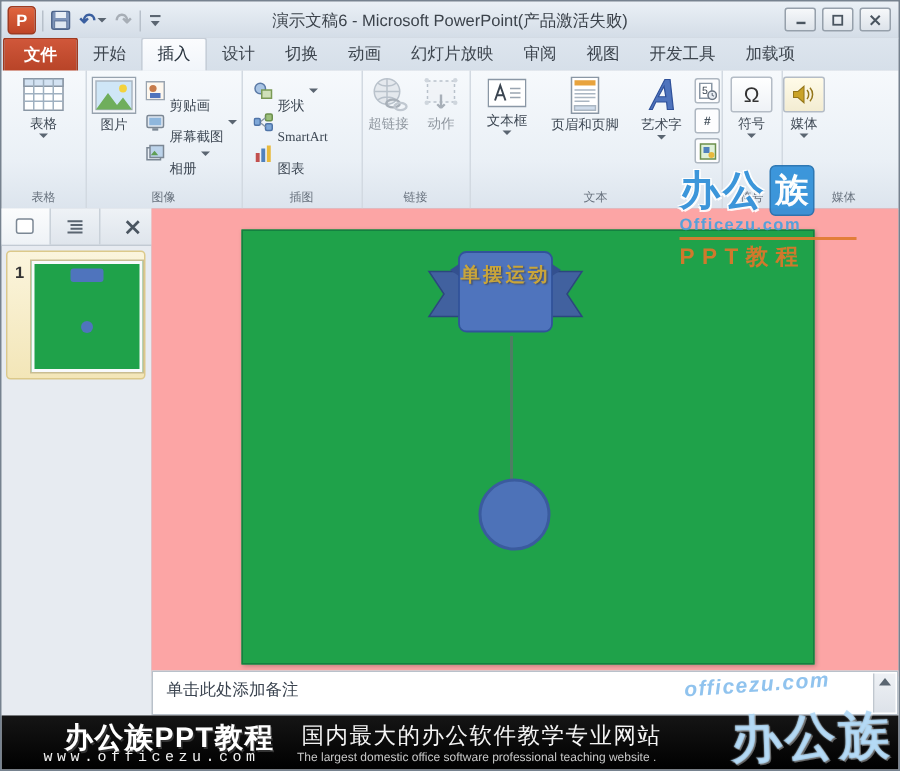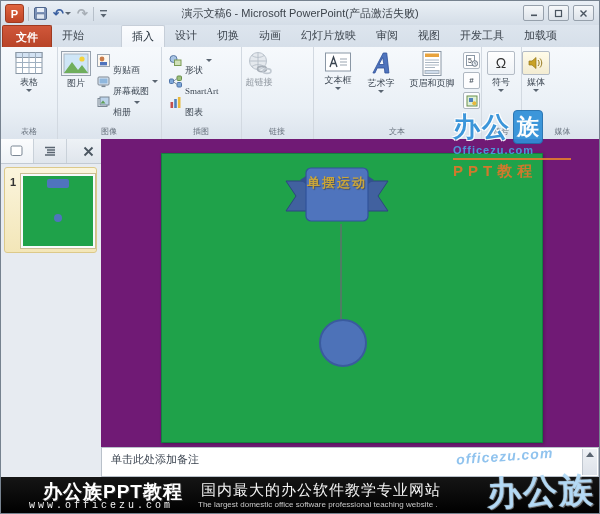--- a/index.html
+++ b/index.html
@@ -16,27 +16,27 @@
   .qat-sep{width:1px;height:14px;background:#b7c0ca;}
   .qat-btn{display:flex;align-items:center;gap:1px;height:18px;padding:0 1px;}
   .undo-glyph{color:#3a5fa0;font-size:13px;font-weight:bold;line-height:14px;}
   .redo-glyph{color:#a7aeb6;font-size:13px;font-weight:bold;line-height:14px;}
   .caret{width:0;height:0;border-left:3px solid transparent;border-right:3px solid transparent;border-top:3px solid #5a6571;display:inline-block;}
   .win-controls{position:absolute;right:5px;top:4px;display:flex;gap:4px;}
   .win-btn{width:19px;height:14px;border:1px solid #96a0ab;border-radius:2px;background:linear-gradient(#f6f8fa,#dde3ea);
     display:flex;align-items:center;justify-content:center;}
   
   .tabrow{position:absolute;top:24px;left:0;right:0;height:22px;background:linear-gradient(#dde5ee,#d6dfe9);}
-  .tabs{display:flex;height:22px;align-items:flex-start;}
+  .tabs{display:flex;height:22px;align-items:center;}
   .tab-file{height:22px;line-height:22px;padding:0 13px;margin-left:1px;color:#fff;font-size:11px;font-weight:bold;
     background:linear-gradient(#d4history 0,#d0573a,#b74327);background:linear-gradient(#d0573a,#b74327);
     border:1px solid #9e3a20;border-bottom:none;border-radius:2px 2px 0 0;}
   .tab{height:21px;line-height:21px;padding:0 10px;font-size:11px;color:#3d454e;}
   .tab.active{background:linear-gradient(#fbfcfe,#f1f5fa);border:1px solid #c6ced8;border-bottom:1px solid #f1f5fa;
-    border-radius:2px 2px 0 0;color:#26313c;margin-left:27px;}
+    border-radius:2px 2px 0 0;color:#26313c;}
   .tab-extras{position:absolute;right:6px;top:27px;display:flex;gap:8px;align-items:center;}
   .help-circle{width:14px;height:14px;border-radius:50%;background:linear-gradient(#5aa2e0,#2f7fd4);color:#fff;
     font-size:10px;font-weight:bold;display:flex;align-items:center;justify-content:center;border:1px solid #2568b0;}
   
   .ribbon{position:absolute;top:46px;left:0;right:0;height:92px;
     background:linear-gradient(#f6f9fc,#eaf0f6 65%,#dce4ed);border-bottom:1px solid #b9c2cc;}
   .group{position:absolute;top:0;bottom:0;border-right:1px solid #d2d9e1;}
   .group-label{position:absolute;bottom:2px;left:0;right:0;text-align:center;font-size:8px;color:#68727e;white-space:nowrap;}
   .bigbtn{display:flex;flex-direction:column;align-items:center;justify-content:flex-start;gap:2px;padding-top:4px;height:64px;box-sizing:border-box;}
   .bigbtn .lbl{font-size:9px;color:#3e4854;white-space:nowrap;line-height:10px;}
@@ -66,21 +66,21 @@
   .pane-tab.sel{background:linear-gradient(#fbfcfd,#eef2f6);}
   .pane-close{margin-left:auto;width:26px;display:flex;align-items:center;justify-content:center;}
   .thumb-sel{position:absolute;left:3px;right:4px;top:28px;height:84px;background:linear-gradient(#fbf5dd,#f3e6b8);
     border:1px solid #dcc98a;border-radius:3px;}
   .thumb-num{position:absolute;left:5px;top:8px;font-size:11px;font-weight:bold;color:#333;}
   .mini-slide{position:absolute;left:16px;top:6px;width:70px;height:70px;background:#1fa24a;border:2px solid #f8fafc;
     box-shadow:0 0 0 1px #c9bd92;}
   .mini-banner{position:absolute;left:50%;top:3px;transform:translateX(-50%);width:22px;height:9px;background:#4f74bd;border-radius:2px;}
   .mini-dot{position:absolute;left:50%;top:38px;transform:translateX(-50%);width:8px;height:8px;border-radius:50%;background:#4f74bd;}
   
-  .edit-area{position:absolute;top:138px;left:100px;right:0;bottom:62px;background:#701a75;}
+  .edit-area{position:absolute;top:138px;left:100px;right:0;bottom:62px;background:#fca5a5;}
   .slide{position:absolute;left:60px;top:14px;width:380px;height:288px;background:#1fa24a;border:1px solid #148040;box-shadow:1px 1px 3px rgba(0,0,0,.25);}
   .banner{position:absolute;left:122px;top:12px;width:106px;height:58px;}
   .banner-text{position:absolute;left:144px;top:20px;width:62px;text-align:center;font-size:13px;font-weight:bold;
     color:#c9a53a;letter-spacing:2px;line-height:17px;text-shadow:1px 1px 1px rgba(60,40,0,.45);}
   .pend-line{position:absolute;left:178px;top:70px;width:2px;height:98px;background:#4e7e63;}
   .pend-bob{position:absolute;left:157px;top:165px;width:44px;height:44px;border-radius:50%;background:#4d72b8;border:2px solid #3a5b9e;}
   
   .notes-split{position:absolute;left:100px;right:0;bottom:59px;height:3px;background:linear-gradient(#dfe4ea,#c4cad2);}
   .notes{position:absolute;left:100px;right:0;bottom:36px;height:30px;background:#fff;border:1px solid #b9c1ca;box-sizing:border-box;}
   .notes-text{position:absolute;left:9px;top:4px;font-size:11px;color:#3b4450;}
@@ -267,52 +267,63 @@
       <div style="display:flex;justify-content:flex-start;gap:2px;">
         <div class="bigbtn dim" style="width:36px;">
           <svg width="26" height="24" viewBox="0 0 26 24">
             <circle cx="12" cy="10" r="8.5" fill="#d9dee4" stroke="#8a97a5"></circle>
             <path d="M4 10 H20 M12 1.5 V18.5 M6 4.5 C9 7,15 7,18 4.5 M6 15.5 C9 13,15 13,18 15.5" stroke="#8a97a5" fill="none"></path>
             <ellipse cx="16" cy="18" rx="4.5" ry="2.6" fill="none" stroke="#6b7683" stroke-width="1.6"></ellipse>
             <ellipse cx="21" cy="20" rx="4" ry="2.4" fill="none" stroke="#9aa5b1" stroke-width="1.6"></ellipse>
           </svg>
           <span class="lbl">超链接</span>
         </div>
+        <div class="bigbtn dim" style="width:30px;">
+          <svg width="24" height="24" viewBox="0 0 24 24">
+            <rect x="3" y="3" width="18" height="14" fill="#eef1f5" stroke="#8a97a5" stroke-dasharray="2 2"></rect>
+            <circle cx="2.5" cy="2.5" r="1.5" fill="#b3bcc6"></circle>
+              <circle cx="21.5" cy="2.5" r="1.5" fill="#b3bcc6"></circle>
+            <circle cx="2.5" cy="17.5" r="1.5" fill="#b3bcc6"></circle>
+              <circle cx="21.5" cy="17.5" r="1.5" fill="#b3bcc6"></circle>
+            <path d="M12 12 L12 21 M12 21 L9.5 18.5 M12 21 L14.5 18.5" stroke="#6b7683" stroke-width="1.6" fill="none"></path>
+          </svg>
+          <span class="lbl">动作</span>
+        </div>
       </div>
       <div class="group-label">链接</div>
     </div>
 
     <div class="group" style="left:312px;width:168px;">
       <div style="display:flex;justify-content:flex-start;gap:2px;padding-left:4px;">
         <div class="bigbtn" style="width:42px;">
           <svg width="26" height="22" viewBox="0 0 26 22">
             <rect x="0.5" y="2" width="25" height="18" fill="#fff" stroke="#8a97a5"></rect>
             <text x="4" y="15" font-size="11" font-weight="bold" fill="#3a4next"></text>
             <rect x="4" y="6" width="8" height="10" fill="none"></rect>
             <path d="M5 16 L8.5 6 L12 16 M6.2 12.5 H10.8" stroke="#3a4450" stroke-width="1.3" fill="none"></path>
             <path d="M15 8 H22 M15 11 H22 M15 14 H22" stroke="#9aa5b1"></path>
           </svg>
           <span class="lbl">文本框</span>
           <span class="caret"></span>
         </div>
-        <div class="bigbtn" style="width:40px;">
-          <svg width="26" height="25" viewBox="0 0 26 25">
-            <path d="M8 22 L15.5 2 L19 2 L24 22 L20 22 L18.8 17 L11.6 17 L10 22 Z M12.8 13.5 L17.8 13.5 L15.6 6.5 Z" fill="#4f74bd" stroke="#2f519a" stroke-width="0.8" transform="skewX(-8)"></path>
-          </svg>
-          <span class="lbl">艺术字</span>
-          <span class="caret"></span>
-        </div>
         <div class="bigbtn" style="width:58px;">
           <svg width="22" height="25" viewBox="0 0 22 25">
             <rect x="2" y="0.5" width="18" height="24" fill="#fff" stroke="#8a97a5"></rect>
             <rect x="4" y="2.5" width="14" height="3.5" fill="#e8a33d"></rect>
             <path d="M4 9 H18 M4 11.5 H18 M4 14 H18 M4 16.5 H14" stroke="#aab6c2"></path>
             <rect x="4" y="19.5" width="14" height="3" fill="#cfdcEB" stroke="#aab6c2"></rect>
           </svg>
           <span class="lbl">页眉和页脚</span>
+        </div>
+        <div class="bigbtn" style="width:40px;">
+          <svg width="26" height="25" viewBox="0 0 26 25">
+            <path d="M8 22 L15.5 2 L19 2 L24 22 L20 22 L18.8 17 L11.6 17 L10 22 Z M12.8 13.5 L17.8 13.5 L15.6 6.5 Z" fill="#4f74bd" stroke="#2f519a" stroke-width="0.8" transform="skewX(-8)"></path>
+          </svg>
+          <span class="lbl">艺术字</span>
+          <span class="caret"></span>
         </div>
         <div class="tinycol">
           <div class="tinybtn">
             <svg width="12" height="12" viewBox="0 0 12 12">
               <rect x="0.5" y="0.5" width="8" height="10" fill="#fff" stroke="#8a97a5"></rect>
               <text x="2" y="7.5" font-size="7" fill="#3a4450">5</text>
               <circle cx="8.8" cy="8.5" r="2.8" fill="#e8edf3" stroke="#6b7683"></circle>
               <path d="M8.8 7 V8.5 L10 9.2" stroke="#6b7683" fill="none" stroke-width=".8"></path>
             </svg>
           </div>

